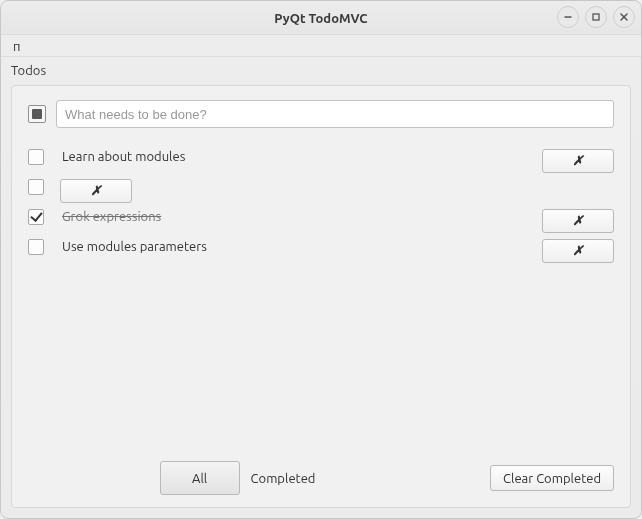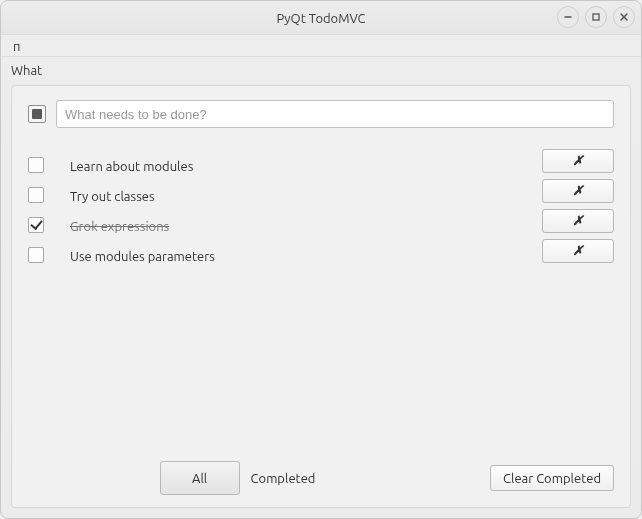--- a/index.html
+++ b/index.html
@@ -27,21 +27,21 @@
     display: flex;
     align-items: center;
     justify-content: center;
     position: relative;
     background: linear-gradient(#ececec, #e6e6e6);
     border-bottom: 1px solid #dcdcdc;
     border-top-left-radius: 8px;
     border-top-right-radius: 8px;
   }
   .titlebar .title {
-    font-weight: normal;
+    font-weight: bold;
     font-size: 13px;
     color: #3b3b3b;
   }
   .tb-controls {
     position: absolute;
     right: 6px;
     top: 5px;
     display: flex;
     gap: 6px;
   }
@@ -118,22 +118,22 @@
     color: #888;
     background: #ffffff;
     border: 1px solid #c2c2c2;
     border-radius: 3px;
     outline: none;
   }
   .new-input::placeholder { color: #999; }
   .todo-list { margin-top: 4px; }
   .todo-row {
     display: flex;
-    align-items: flex-end;
-    gap: 24px;
+    align-items: flex-start;
+    gap: 16px;
     padding: 3px 0;
   }
   .checkbox {
     width: 16px;
     height: 16px;
     border: 1px solid #a9a9a9;
     border-radius: 2px;
     background: #fdfdfd;
     cursor: pointer;
     display: flex;
@@ -251,40 +251,39 @@
             <line x1="8" y1="2" x2="2" y2="8" stroke="#555" stroke-width="1.5" stroke-linecap="round"></line>
           </svg>
       </div>
     </div>
   </div>
 
   <div class="menubar">
     <span class="menu-item">π</span>
   </div>
 
-  <div class="subtitle">What</div>
+  <div class="subtitle">Todos</div>
 
   <div class="content-frame">
 
     <div class="new-row">
       <div class="toggle-all">
         <div class="inner"></div>
       </div>
       <input class="new-input" type="text" placeholder="What needs to be done?" style="">
     </div>
 
     <div class="todo-list" id="todo-list">
         <div class="todo-row">
           <div class="checkbox"></div>
           <span class="todo-label">Learn about modules</span>
           <div class="del-btn">✗</div>
         </div>
         <div class="todo-row">
           <div class="checkbox"></div>
-          <span class="todo-label">Try out classes</span>
           <div class="del-btn">✗</div>
         </div>
         <div class="todo-row">
           <div class="checkbox checked"></div>
           <span class="todo-label done">Grok expressions</span>
           <div class="del-btn">✗</div>
         </div>
         <div class="todo-row">
           <div class="checkbox"></div>
           <span class="todo-label">Use modules parameters</span>

